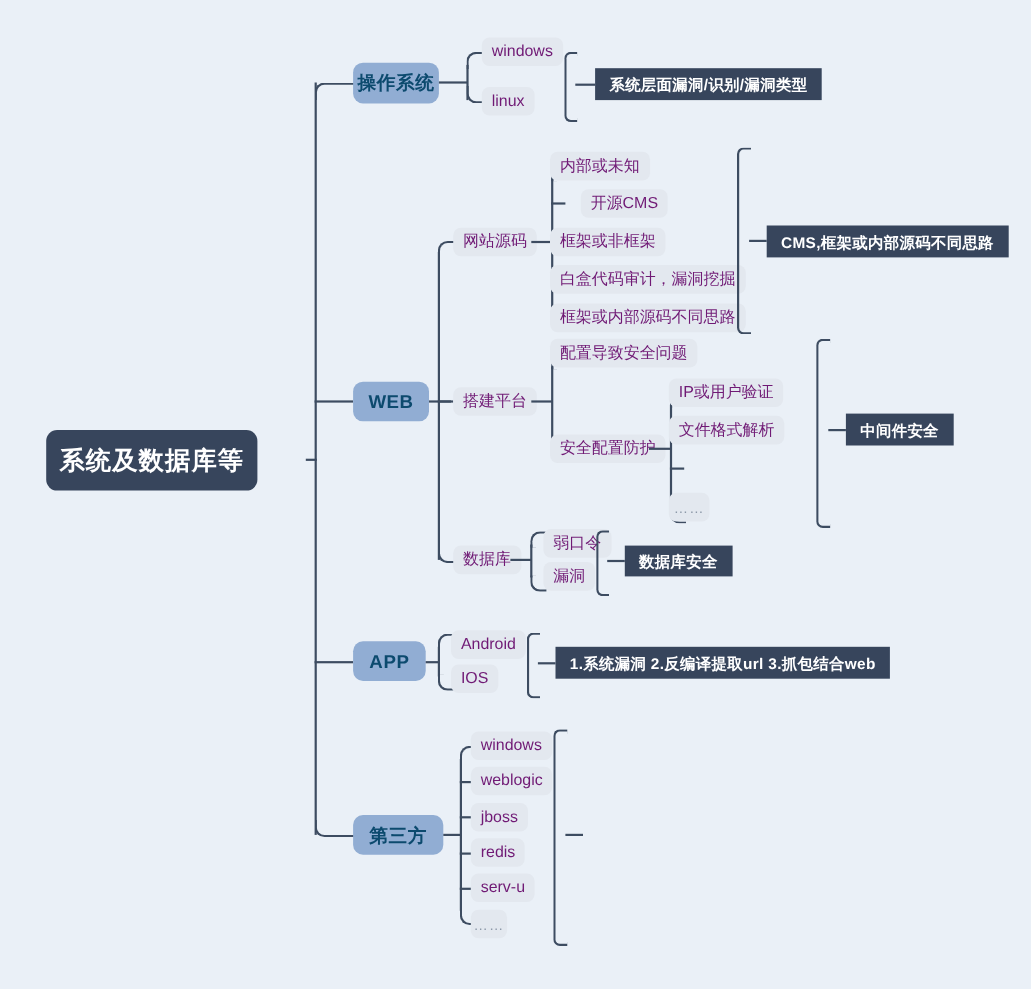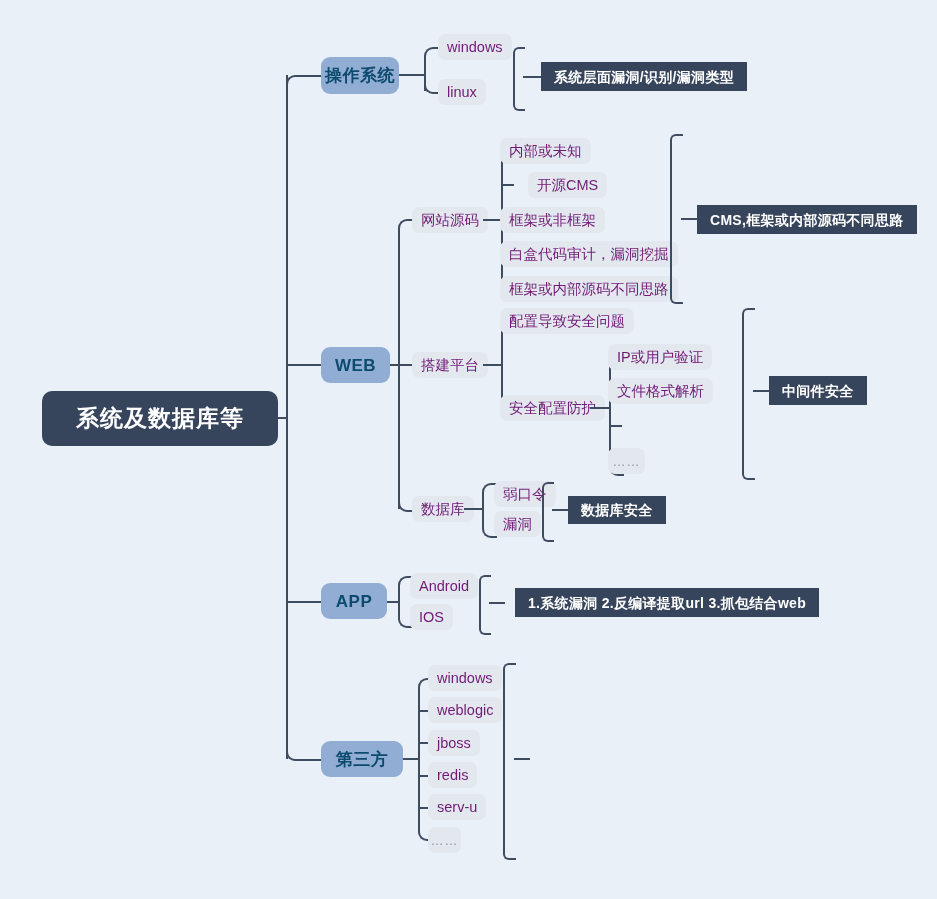--- a/index.html
+++ b/index.html
@@ -56,21 +56,21 @@
   .e-tl{border-right:none;border-bottom:none;border-top-left-radius:9px;}
   .e-bl{border-right:none;border-top:none;border-bottom-left-radius:9px;}
   .bracket-l{position:absolute;border:2px solid #3d4c61;border-right:none;
            border-top-left-radius:6px;border-bottom-left-radius:6px;background:transparent;}
 </style>
 </head>
 <body>
 
 <div id="canvas">
 
-  <div class="node root" style="left:42px;top:391px;width:236px;height:55px;">系统及数据库等</div>
+  <div class="node root" style="left:42px;top:391px;width:192px;height:55px;">系统及数据库等</div>
 
   <div class="ln h" style="left:278px;top:417px;width:10px;"></div>
 
   <div class="ln v" style="left:286px;top:75px;height:684px;"></div>
 
   <div class="elbow e-tl" style="left:286px;top:75px;width:35px;height:14px;"></div>
   <div class="node branch" style="left:321px;top:57px;width:78px;height:37px;">操作系统</div>
 
   <div class="ln h" style="left:399px;top:74px;width:26px;"></div>
   <div class="ln v" style="left:424px;top:59px;height:32px;"></div>
@@ -154,21 +154,21 @@
   <div class="ln h" style="left:387px;top:601px;width:12px;"></div>
   <div class="ln v" style="left:398px;top:588px;height:27px;"></div>
   <div class="elbow e-tl" style="left:398px;top:576px;width:13px;height:13px;"></div>
   <div class="elbow e-bl" style="left:398px;top:613px;width:13px;height:13px;"></div>
 
   <div class="node leaf" style="left:410px;top:573px;height:26px;">Android</div>
   <div class="node leaf" style="left:410px;top:604px;height:26px;">IOS</div>
 
   <div class="bracket-l" style="left:479px;top:575px;width:10px;height:56px;"></div>
   <div class="ln h" style="left:489px;top:602px;width:16px;"></div>
-  <div class="node summary" style="left:505px;top:588px;height:29px;margin-left:10px;">1.系统漏洞 2.反编译提取url 3.抓包结合web</div>
+  <div class="node summary" style="left:505px;top:588px;height:29px;">1.系统漏洞 2.反编译提取url 3.抓包结合web</div>
 
   <div class="elbow e-bl" style="left:286px;top:745px;width:35px;height:14px;"></div>
   <div class="node branch" style="left:321px;top:741px;width:82px;height:36px;">第三方</div>
 
   <div class="ln h" style="left:403px;top:758px;width:16px;"></div>
   <div class="ln v" style="left:418px;top:690px;height:138px;"></div>
   <div class="elbow e-tl" style="left:418px;top:678px;width:13px;height:13px;"></div>
   <div class="elbow e-bl" style="left:418px;top:826px;width:13px;height:13px;"></div>
   <div class="ln h" style="left:418px;top:710px;width:13px;"></div>
   <div class="ln h" style="left:418px;top:742px;width:13px;"></div>

